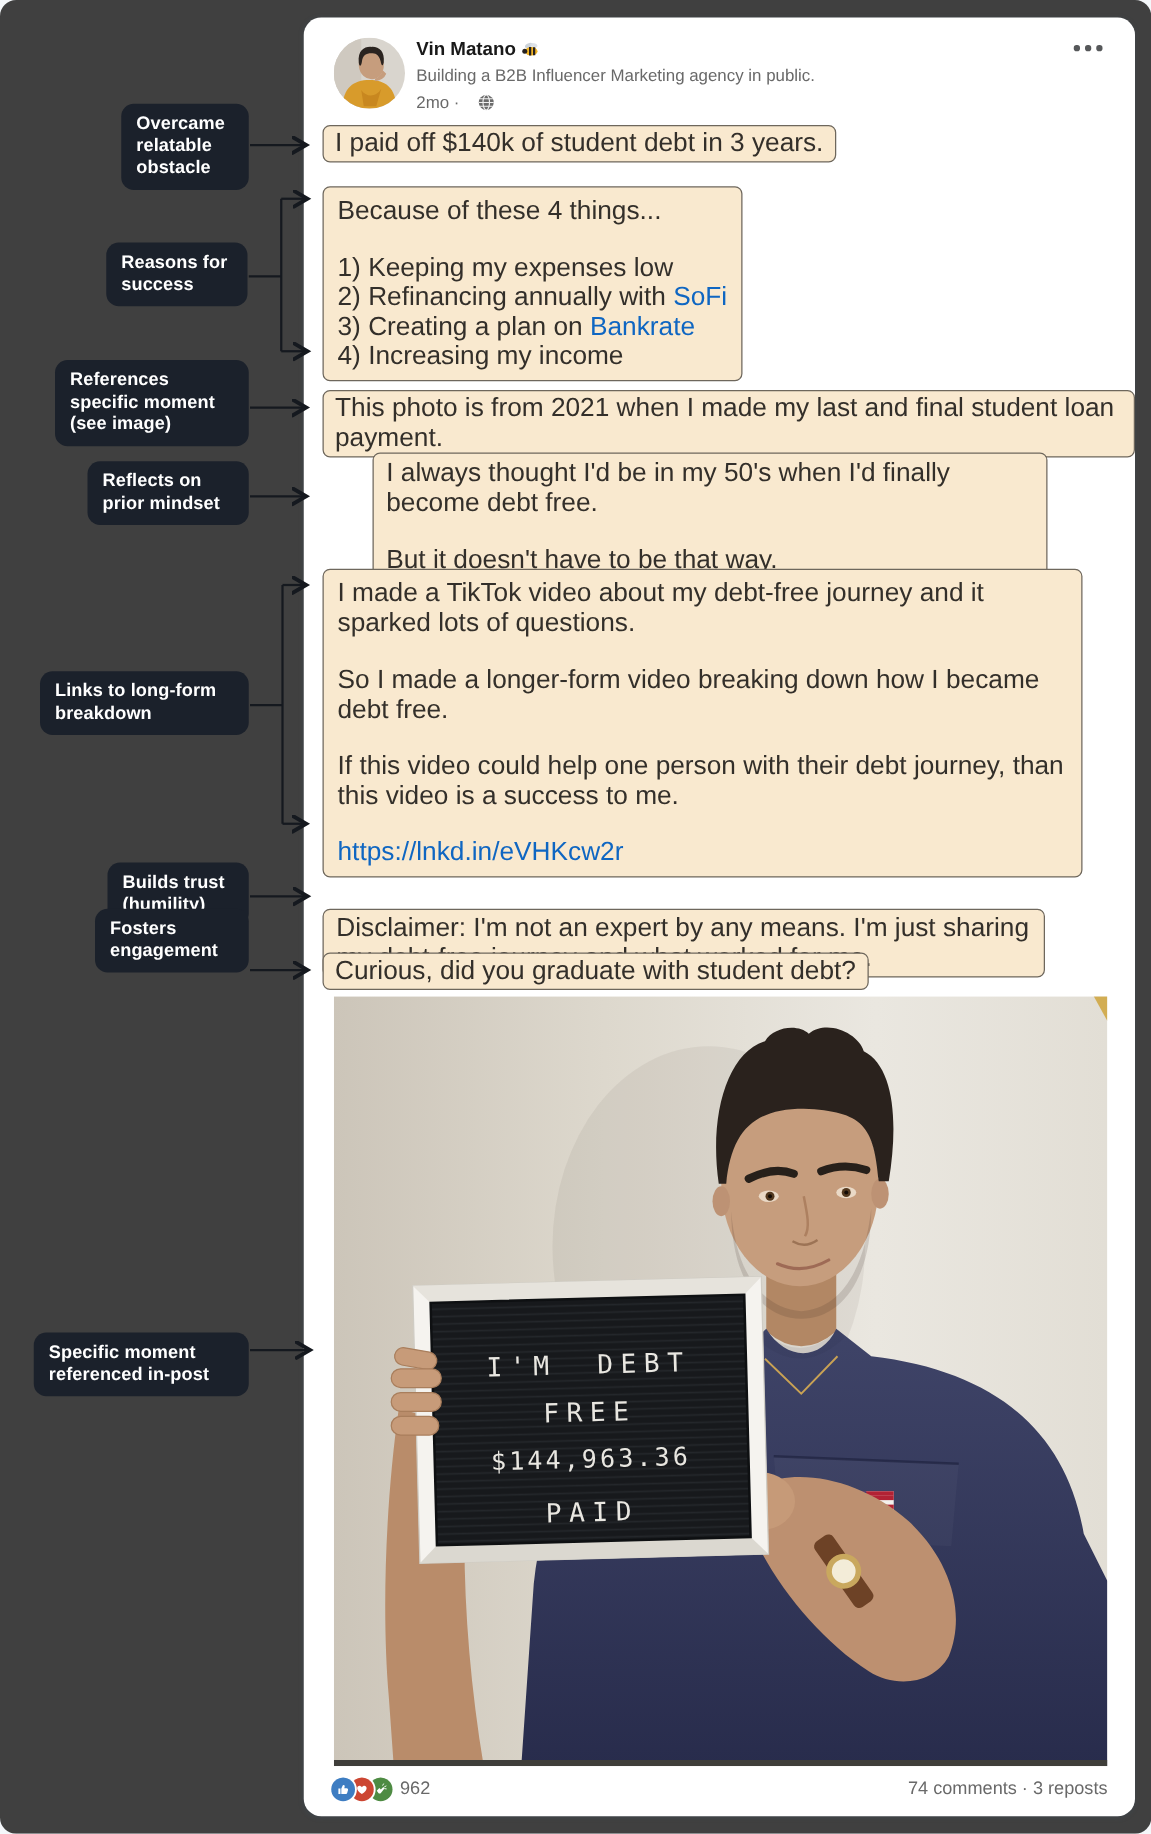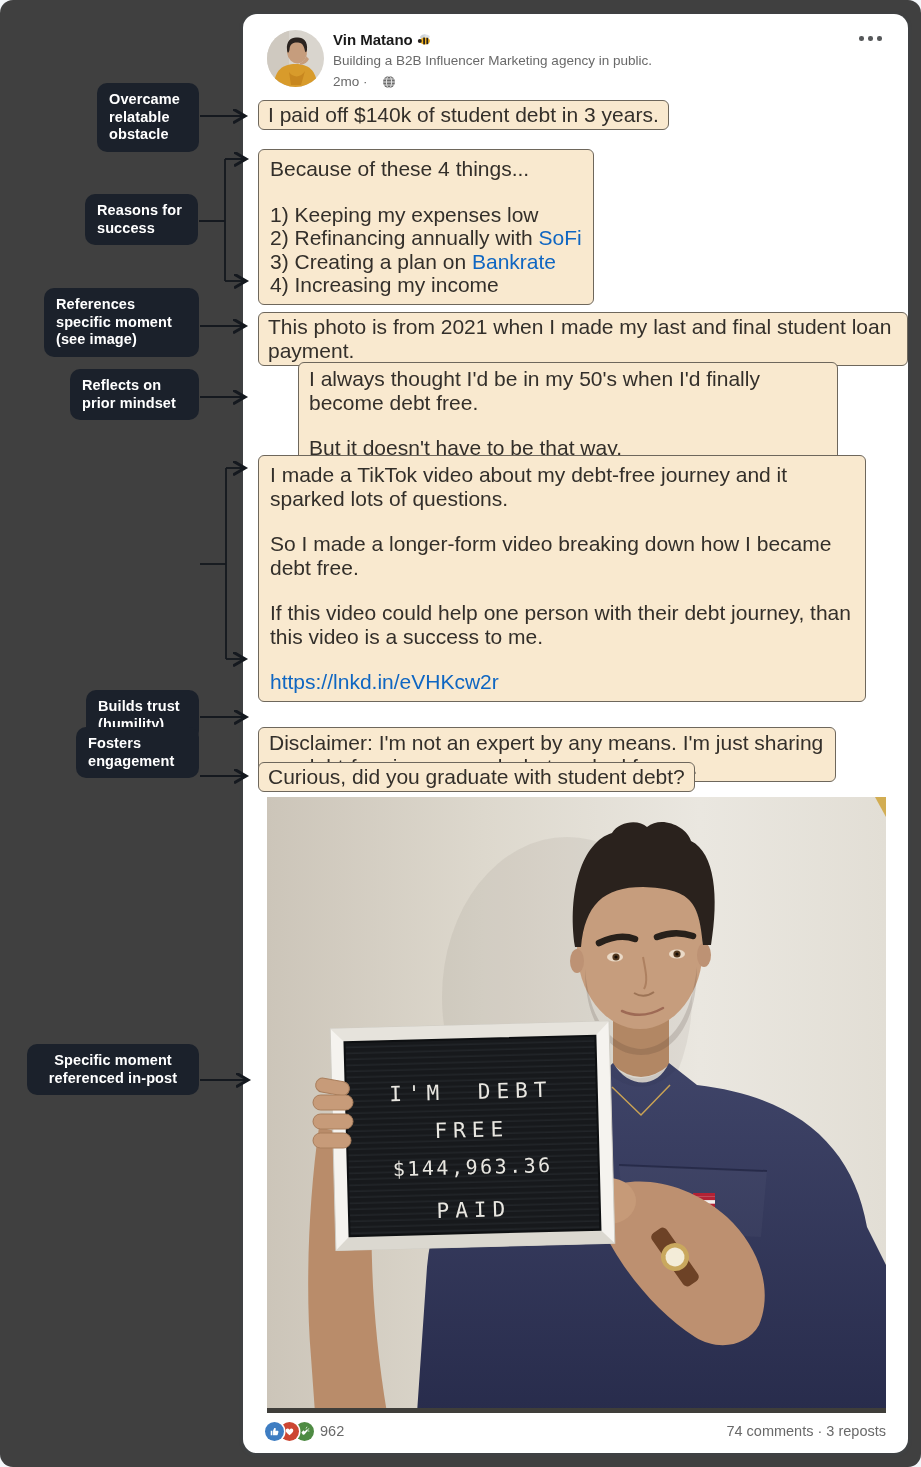--- a/index.html
+++ b/index.html
@@ -47,21 +47,21 @@
   
   .ann{position:absolute;background:#1b212b;color:#fff;border-radius:10px;padding:8px 12px;
        font-size:14.5px;font-weight:700;line-height:1.22;letter-spacing:.1px;z-index:2;}
   .ann1{left:97px;top:83px;width:102px;}
   .ann2{left:85px;top:194px;width:113px;}
   .ann3{left:44px;top:288px;width:155px;}
   .ann4{left:70px;top:369px;width:129px;}
   .ann5{left:32px;top:537px;width:167px;}
   .ann6{left:86px;top:690px;width:113px;}
   .ann7{left:76px;top:727px;width:123px;}
-  .ann8{left:27px;top:1044px;width:172px;text-align:center;}
+  .ann8{left:27px;top:1066px;width:172px;}
   .arrows{position:absolute;left:0;top:0;z-index:3;pointer-events:none;}
 </style>
 </head>
 <body>
 
 <div class="canvas">
 
   <div class="card">
 
     <div class="avatar">
@@ -250,20 +250,21 @@
         <span class="rx-count">962</span>
       </div>
       <span class="meta">74 comments · 3 reposts</span>
     </div>
   </div>
 
   <div class="ann ann1">Overcame relatable obstacle</div>
   <div class="ann ann2">Reasons for success</div>
   <div class="ann ann3">References specific moment (see image)</div>
   <div class="ann ann4">Reflects on prior mindset</div>
+  <div class="ann ann5">Links to long-form breakdown</div>
   <div class="ann ann6">Builds trust (humility)</div>
   <div class="ann ann7">Fosters engagement</div>
   <div class="ann ann8">Specific moment referenced in-post</div>
 
   <svg class="arrows" width="921" height="1467" viewBox="0 0 921 1467">
     <defs>
       <marker id="ah" markerWidth="10" markerHeight="10" refX="6.5" refY="4" orient="auto">
         <path d="M0.5,0.5 L6.5,4 L0.5,7.5" fill="none" stroke="#15191f" stroke-width="1.7" stroke-linecap="round"></path>
       </marker>
     </defs>

